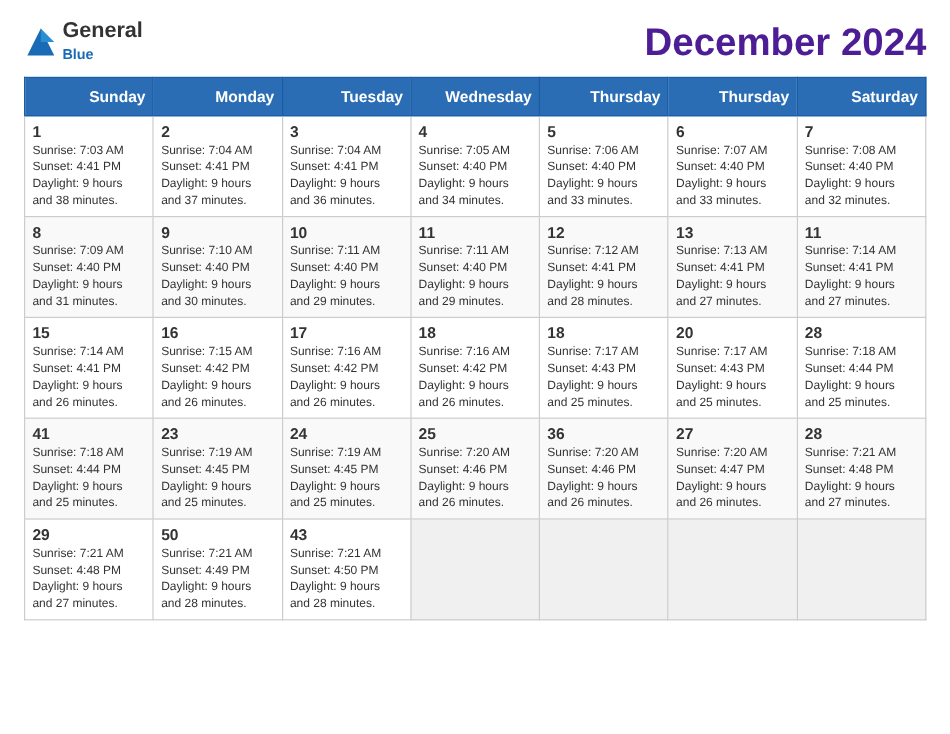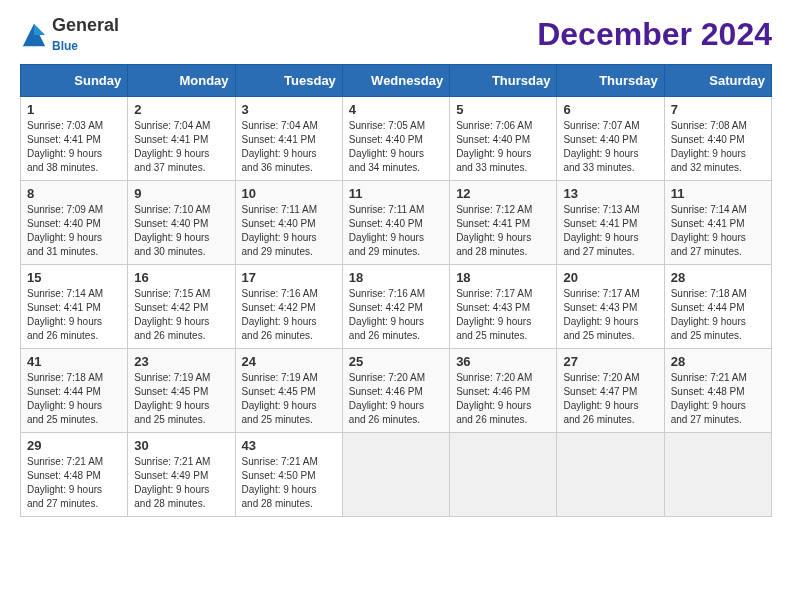--- a/index.html
+++ b/index.html
@@ -251,21 +251,21 @@
           <span class="day-number">28</span>
           <div class="day-info">Sunrise: 7:21 AM<br>Sunset: 4:48 PM<br>Daylight: 9 hours and 27 minutes.</div>
         </td>
       </tr>
       <tr class="last-row">
         <td class="has-data">
           <span class="day-number">29</span>
           <div class="day-info">Sunrise: 7:21 AM<br>Sunset: 4:48 PM<br>Daylight: 9 hours and 27 minutes.</div>
         </td>
         <td class="has-data">
-          <span class="day-number">30</span>
+          <span class="day-number">50</span>
           <div class="day-info">Sunrise: 7:21 AM<br>Sunset: 4:49 PM<br>Daylight: 9 hours and 28 minutes.</div>
         </td>
         <td class="has-data">
           <span class="day-number">43</span>
           <div class="day-info">Sunrise: 7:21 AM<br>Sunset: 4:50 PM<br>Daylight: 9 hours and 28 minutes.</div>
         </td>
         <td class="empty"></td>
         <td class="empty"></td>
         <td class="empty"></td>
         <td class="empty"></td>

